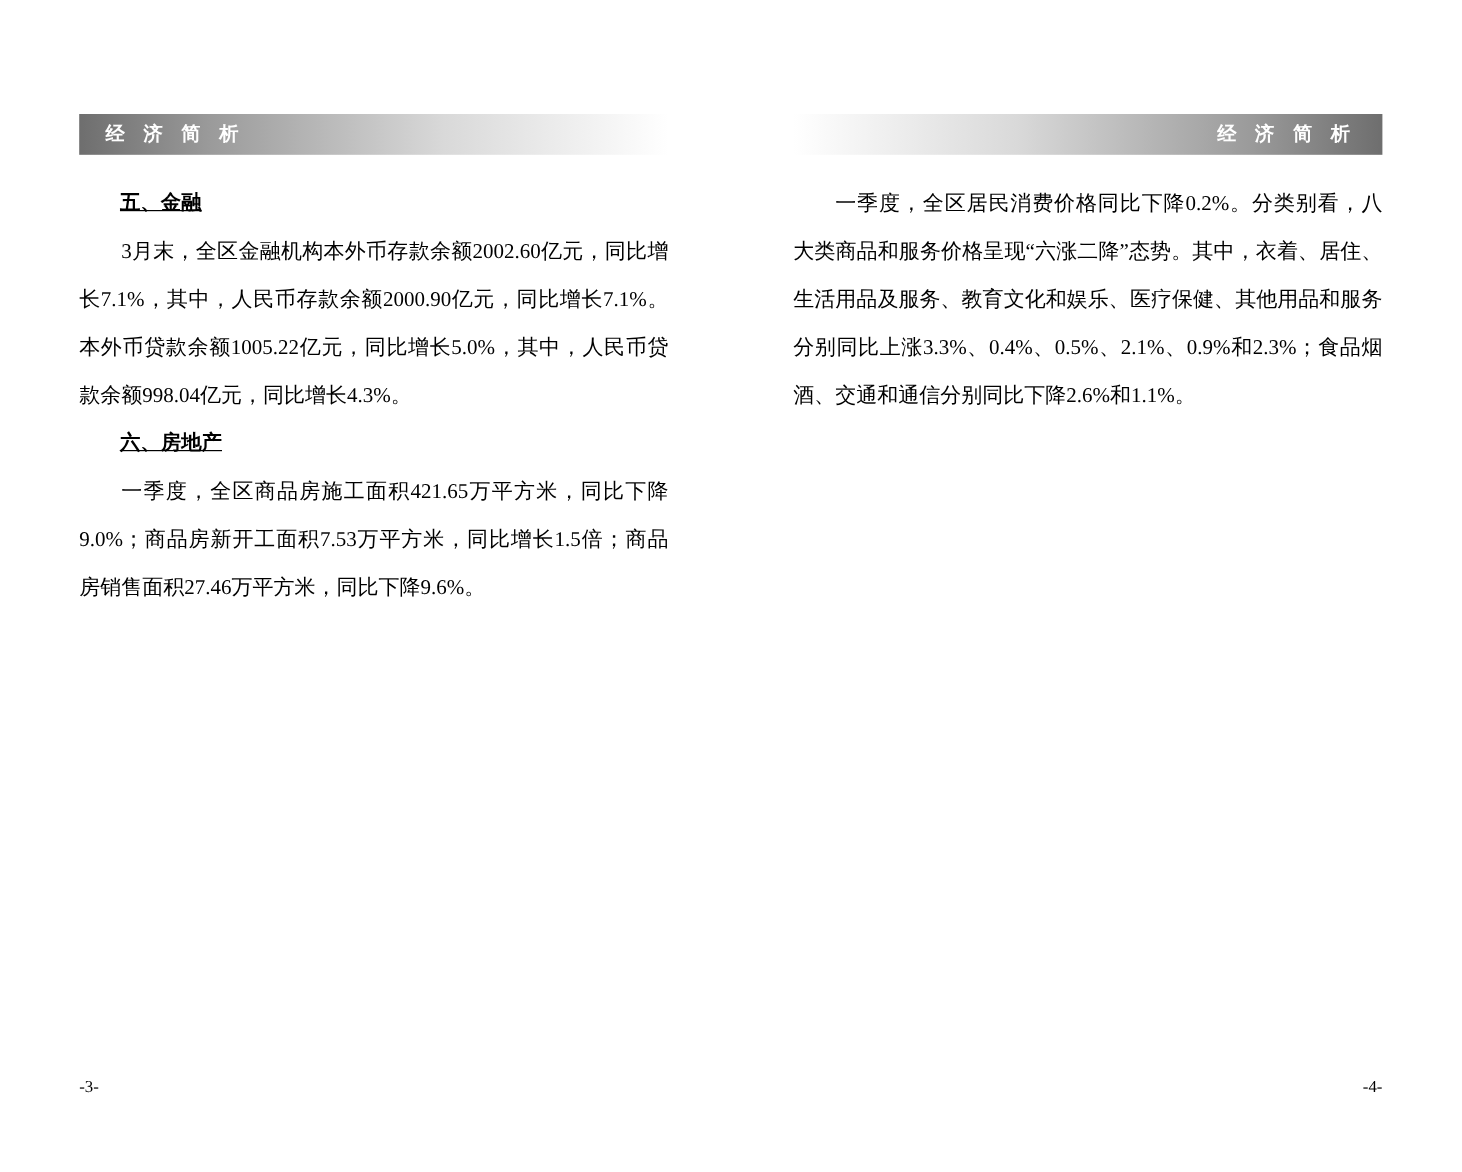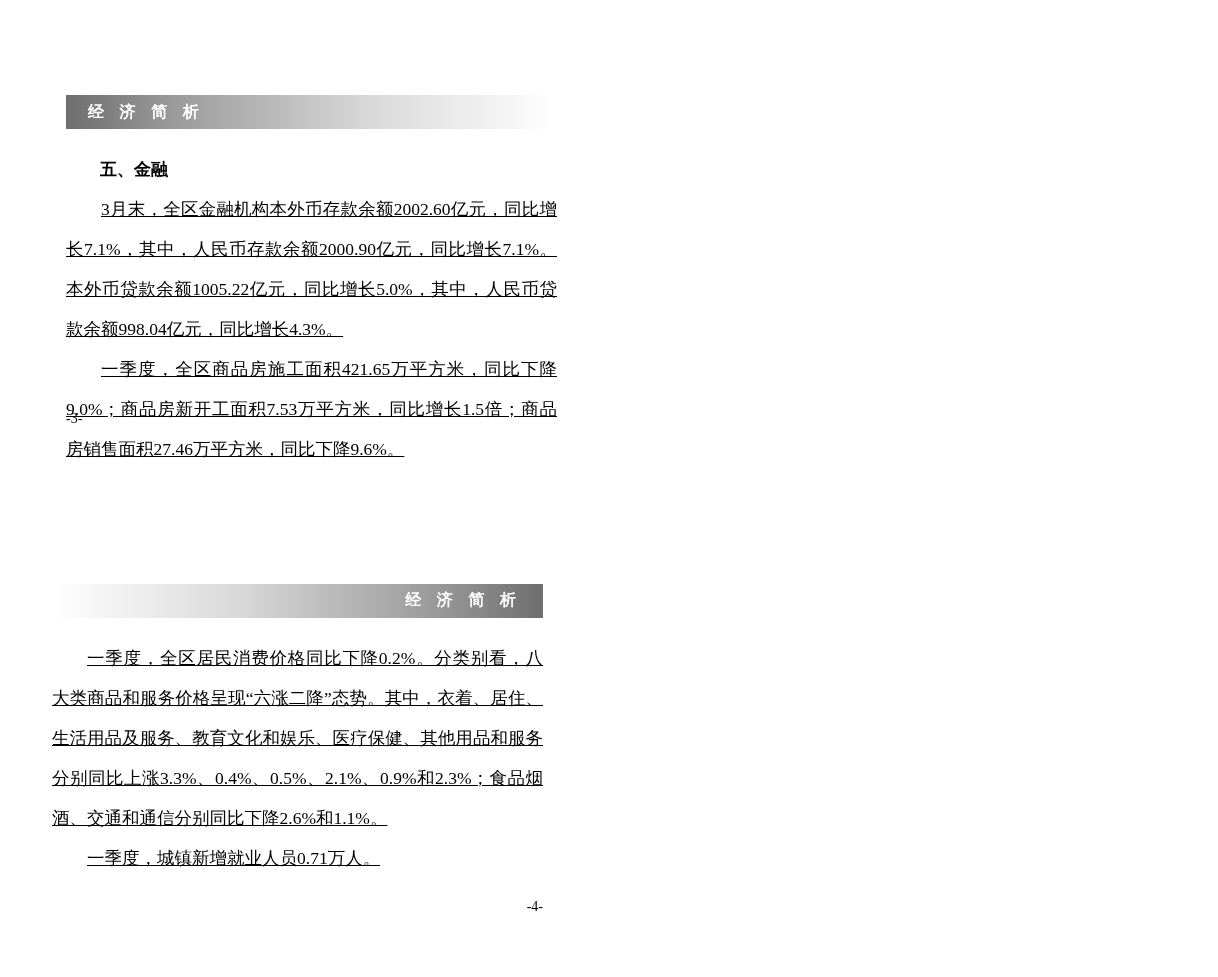--- a/index.html
+++ b/index.html
@@ -12,21 +12,20 @@
     height: 977px;
     font-family: "Liberation Serif", "DejaVu Serif", serif;
     color: #000000;
     overflow: hidden;
   }
   .spread {
     position: relative;
     width: 1218px;
     height: 977px;
     display: flex;
-    flex-direction: column;
   }
   .page {
     position: relative;
     width: 609px;
     height: 977px;
     box-sizing: border-box;
   }
   .page-left {
     padding: 0 52px 0 66px;
   }
@@ -65,29 +64,29 @@
     text-align: justify;
     text-justify: inter-ideograph;
   }
   p.para {
     margin: 0;
     text-indent: 0;
   }
   p.indent {
     margin: 0;
     text-indent: 2em;
-    text-decoration: underline;
   }
   h2.section-heading {
     margin: 0;
     font-family: "DejaVu Sans", "Liberation Sans", sans-serif;
     font-size: 17px;
     font-weight: bold;
     line-height: 40px;
     text-indent: 2em;
+    text-decoration: underline;
   }
   .folio {
     position: absolute;
     bottom: 62px;
     font-size: 14px;
     font-family: "Liberation Serif", serif;
   }
   .folio-left { left: 66px; }
   .folio-right { right: 66px; }
 </style>
@@ -97,32 +96,32 @@
 <div class="spread">
 
   <div class="page page-left">
     <div class="header-bar header-left">
       <span class="header-title">经 济 简 析</span>
     </div>
 
     <div class="body-text">
       <h2 class="section-heading">五、金融</h2>
       <p class="indent">3月末，全区金融机构本外币存款余额2002.60亿元，同比增长7.1%，其中，人民币存款余额2000.90亿元，同比增长7.1%。本外币贷款余额1005.22亿元，同比增长5.0%，其中，人民币贷款余额998.04亿元，同比增长4.3%。</p>
+      <h2 class="section-heading">六、房地产</h2>
       <p class="indent">一季度，全区商品房施工面积421.65万平方米，同比下降9.0%；商品房新开工面积7.53万平方米，同比增长1.5倍；商品房销售面积27.46万平方米，同比下降9.6%。</p>
     </div>
 
     <div class="folio folio-left">-3-</div>
   </div>
 
   <div class="page page-right">
     <div class="header-bar header-right">
       <span class="header-title">经 济 简 析</span>
     </div>
 
     <div class="body-text">
       <p class="indent">一季度，全区居民消费价格同比下降0.2%。分类别看，八大类商品和服务价格呈现“六涨二降”态势。其中，衣着、居住、生活用品及服务、教育文化和娱乐、医疗保健、其他用品和服务分别同比上涨3.3%、0.4%、0.5%、2.1%、0.9%和2.3%；食品烟酒、交通和通信分别同比下降2.6%和1.1%。</p>
-      <p class="indent">一季度，城镇新增就业人员0.71万人。</p>
     </div>
 
     <div class="folio folio-right">-4-</div>
   </div>
 
 </div>
 
 </body></html>

